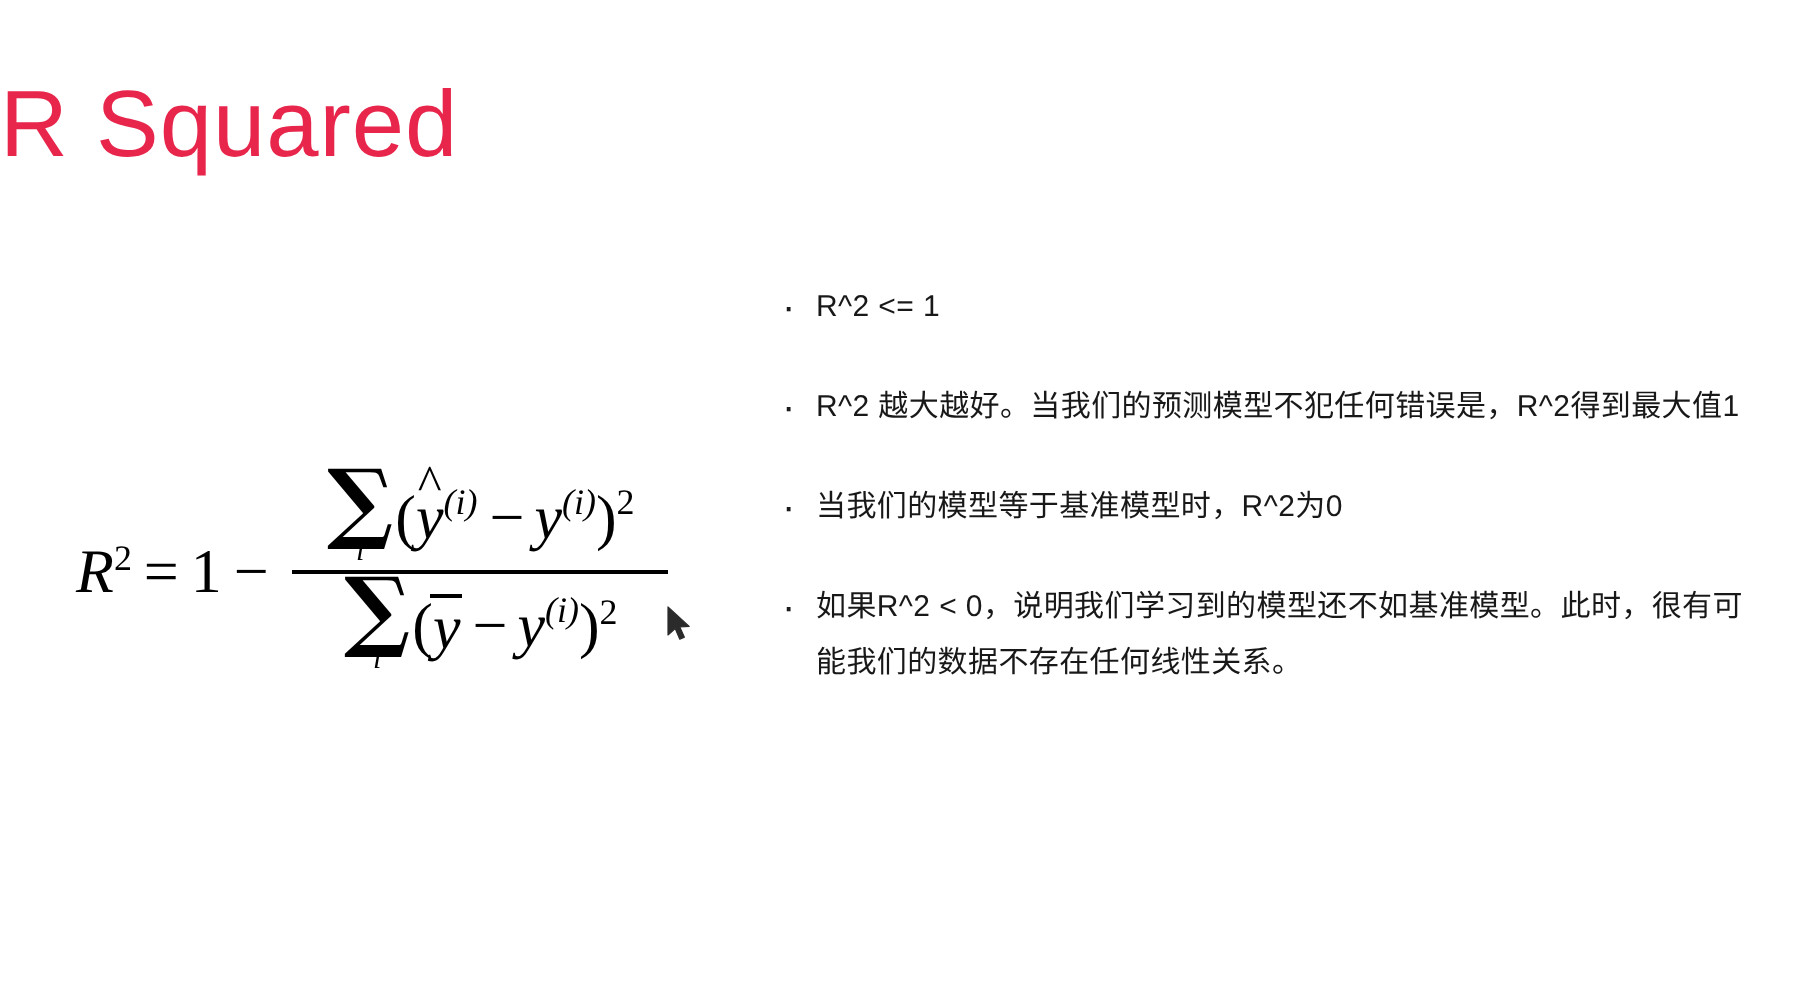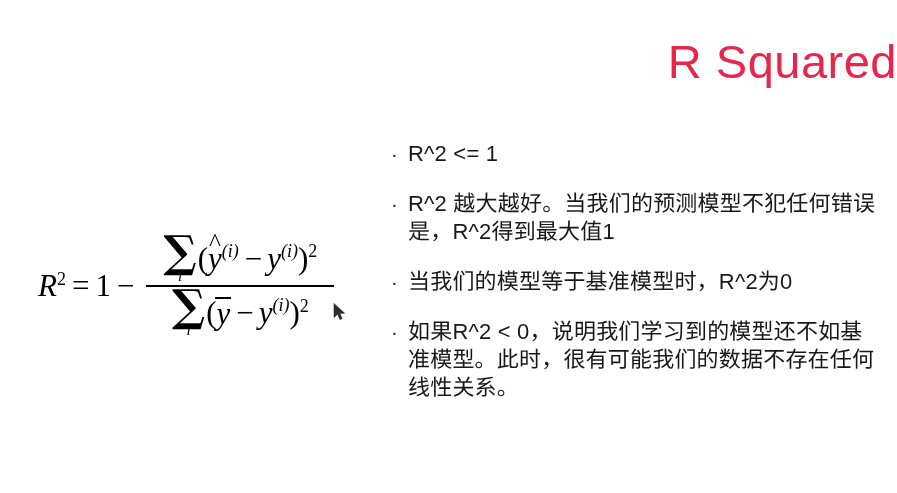--- a/index.html
+++ b/index.html
@@ -18,21 +18,21 @@
     font-family: "Liberation Sans", "DejaVu Sans", sans-serif;
     -webkit-font-smoothing: antialiased;
   }
 
   
   .slide-title {
     position: absolute;
     left: 0;
     top: 36px;
     width: 897px;
-    text-align: right;
+    text-align: left;
     font-family: "Liberation Sans", "DejaVu Sans", sans-serif;
     font-size: 47px;
     font-weight: 400;
     line-height: 1.1;
     letter-spacing: 0.5px;
     color: #e8264c;
     white-space: nowrap;
   }
 
   
@@ -203,21 +203,21 @@
     width: 17px;
     font-size: 20px;
     line-height: 28px;
     color: #1a1a1a;
     text-align: left;
   }
 
   .bullet-text {
     flex: 1 1 auto;
     font-family: "Liberation Sans", "DejaVu Sans", sans-serif;
-    font-size: 22px;
+    font-size: 15px;
     line-height: 28px;
     color: #181818;
     letter-spacing: 0.2px;
     word-break: break-word;
   }
 </style>
 </head>
 <body>
 
 <div id="slide">

